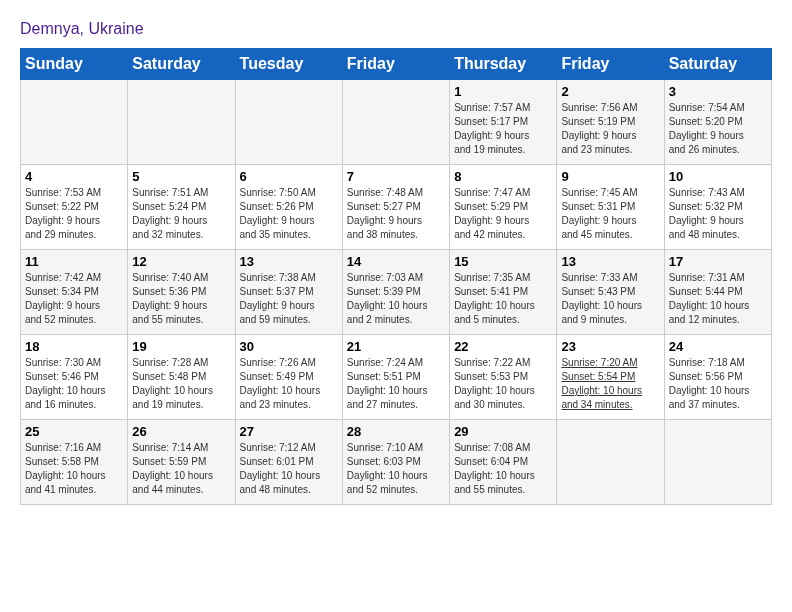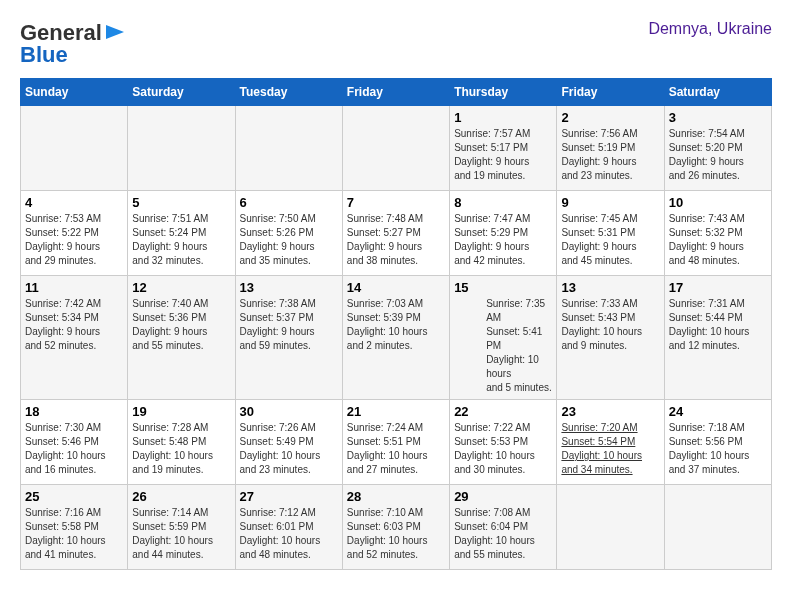--- a/index.html
+++ b/index.html
@@ -40,21 +40,21 @@
     table {
       width: 100%;
       border-collapse: collapse;
       font-size: 11px;
     }
     thead tr th {
       background-color: #1565c0;
       color: #fff;
       padding: 6px 4px;
       text-align: left;
-      font-size: 12px;
+      font-size: 16px;
       font-weight: bold;
       border: 1px solid #1565c0;
     }
     tbody tr td {
       border: 1px solid #ccc;
       vertical-align: top;
       padding: 4px;
       width: calc(100% / 7);
       min-height: 80px;
       height: 85px;
@@ -74,29 +74,20 @@
     .day-info {
       font-size: 10px;
       color: #333;
       line-height: 1.4;
     }
   </style>
 </head>
 <body>
 
 <div class="header">
-  <div class="logo">
-    <div class="logo-icon">
-      <span style="font-size:22px;font-weight:bold;color:#333;">General</span>
-      <svg width="22" height="22" viewBox="0 0 22 22" style="margin-left:2px;margin-top:-2px;">
-        <polygon points="2,4 20,11 2,18" fill="#1e88e5"></polygon>
-      </svg>
-    </div>
-    <span style="font-size:22px;font-weight:bold;color:#1565c0;margin-top:-4px;">Blue</span>
-  </div>
   <div class="title-block">
     <div class="location">Demnya, Ukraine</div>
   </div>
 </div>
 
 <table>
   <thead>
     <tr>
       <th>Sunday</th>
       <th>Saturday</th>
@@ -210,21 +201,21 @@
         </td>
         <td>
           <span class="day-number">14</span>
           <div class="day-info" style="white-space: pre-line;">Sunrise: 7:03 AM
 Sunset: 5:39 PM
 Daylight: 10 hours
 and 2 minutes.</div>
         </td>
         <td>
           <span class="day-number">15</span>
-          <div class="day-info" style="white-space: pre-line; margin-left: 32px;">Sunrise: 7:35 AM
+          <div class="day-info" style="white-space: pre-line;">Sunrise: 7:35 AM
 Sunset: 5:41 PM
 Daylight: 10 hours
 and 5 minutes.</div>
         </td>
         <td>
           <span class="day-number">13</span>
           <div class="day-info" style="white-space: pre-line;">Sunrise: 7:33 AM
 Sunset: 5:43 PM
 Daylight: 10 hours
 and 9 minutes.</div>

